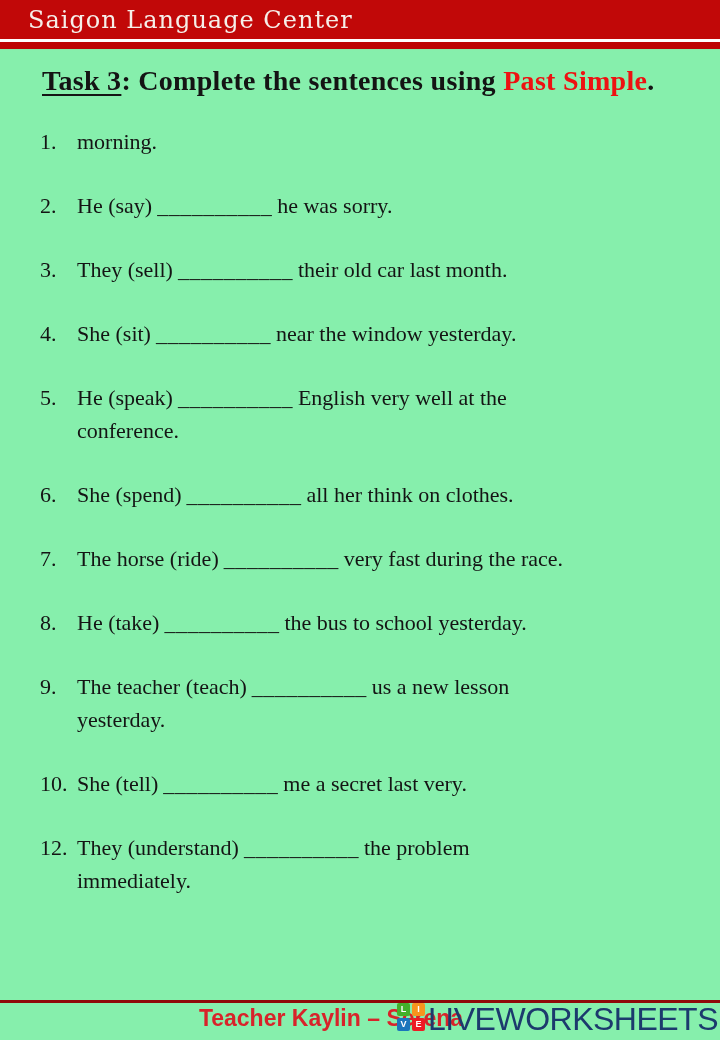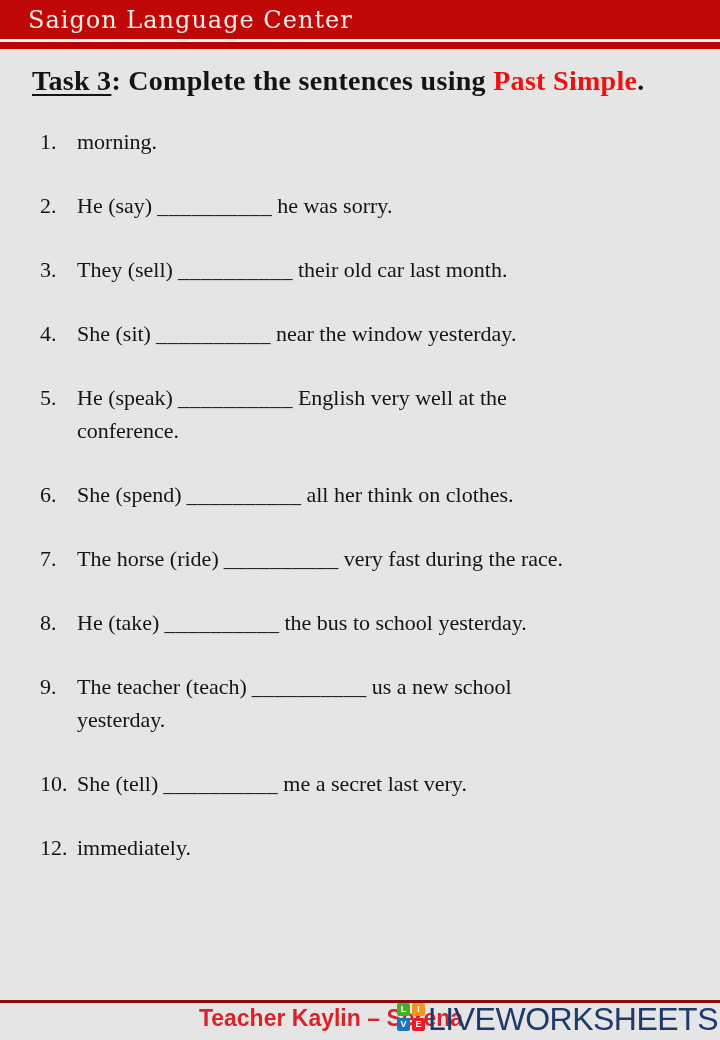--- a/index.html
+++ b/index.html
@@ -1,19 +1,19 @@
 <!DOCTYPE html>
 <html style="--header-red: #c10808; --stripe-red: #bd0404; --accent-red: #ee1111; --teacher-red: #d8232a; --line-red: #8f0a0a; --navy: #1c3a6d; --ink: #141414;"><head>
 <meta charset="utf-8">
 <style>
   html,body{margin:0;padding:0;}
   .page{
     position:relative;
     width:720px;height:1040px;
-    background:#e5e5e5;
+    background:#86efac;
     overflow:hidden;
     font-family:"Liberation Serif", serif;
     color:var(--ink,#141414);
   }
   
   .brandbar{
     height:39px;
     background:var(--header-red,#c10808);
     display:flex;align-items:center;
   }
@@ -21,21 +21,21 @@
     padding-left:28px;
     font-family:"DejaVu Serif", serif;
     font-size:24px;
     letter-spacing:1px;
     color:#f6efe9;
   }
   .gapline{height:3px;background:#ffffff;}
   .stripe{height:7px;background:var(--stripe-red,#bd0404);}
   
   .task-title{
-    margin:14px 0 0 32px;
+    margin:14px 0 0 42px;
     font-family:"Liberation Serif", serif;
     font-weight:bold;
     font-size:28px;
     line-height:36px;
     letter-spacing:0.3px;
     white-space:nowrap;
   }
   .task-label{text-decoration:underline;text-underline-offset:4px;}
   .accent{color:var(--accent-red,#ee1111);}
   
@@ -182,37 +182,38 @@
       <span class="num">8.</span>
       <div class="sentence">
         <div class="line1"><span>He (take)</span><span class="blank">__________</span><span>the bus to school yesterday.</span></div>
 
       </div>
     </li>
 
     <li class="item">
       <span class="num">9.</span>
       <div class="sentence">
-        <div class="line1"><span>The teacher (teach)</span><span class="blank">__________</span><span>us a new school</span></div>
+        <div class="line1"><span>The teacher (teach)</span><span class="blank">__________</span><span>us a new lesson</span></div>
         <div class="line2">yesterday.</div>
       </div>
     </li>
 
     <li class="item">
       <span class="num">10.</span>
       <div class="sentence">
         <div class="line1"><span>She (tell)</span><span class="blank">__________</span><span>me a secret last very.</span></div>
 
       </div>
     </li>
 
 
     <li class="item">
       <span class="num">12.</span>
       <div class="sentence">
+        <div class="line1"><span>They (understand)</span><span class="blank">__________</span><span>the problem</span></div>
         <div class="line2">immediately.</div>
       </div>
     </li>
   </ol>
 
   <div class="rule"></div>
   <div class="teacher">Teacher Kaylin – Serena</div>
 
   <div class="lws-logo">
     <div class="lws-grid" id="lws-grid">

